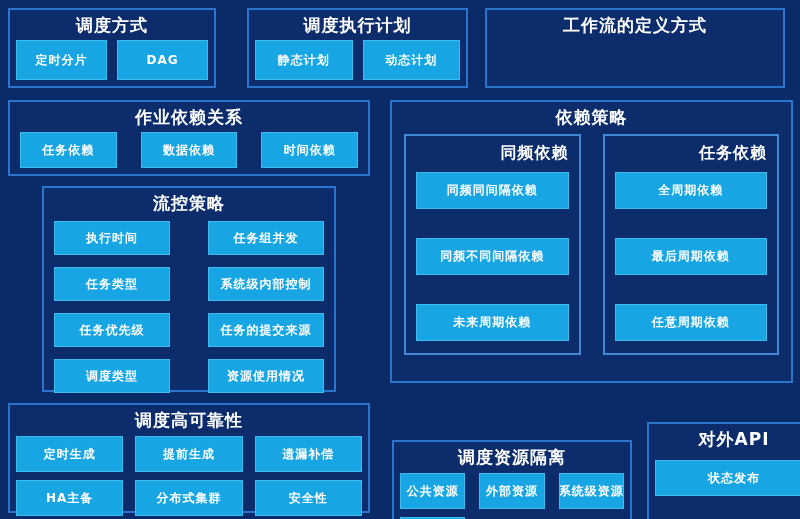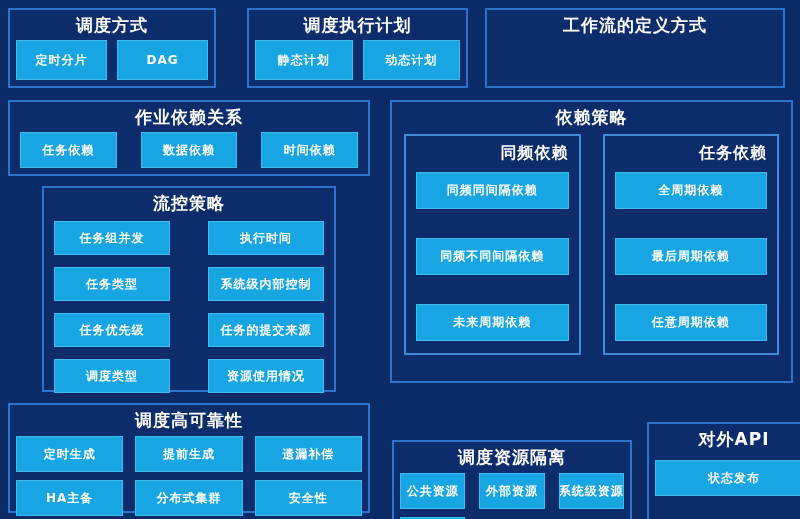--- a/index.html
+++ b/index.html
@@ -143,22 +143,22 @@
     <div class="chip-row" style="gap:24px; padding:0 4px;">
       <div class="chip">任务依赖</div>
       <div class="chip">数据依赖</div>
       <div class="chip">时间依赖</div>
     </div>
   </section>
 
   <section class="panel" style="left:8px; top:186px; width:294px; height:206px;margin-left:34px;">
     <h2 class="panel-title">流控策略</h2>
     <div class="grid-2">
+      <div class="chip">执行时间</div>
       <div class="chip">任务组并发</div>
-      <div class="chip">执行时间</div>
       <div class="chip">任务类型</div>
       <div class="chip">系统级内部控制</div>
       <div class="chip">任务优先级</div>
       <div class="chip">任务的提交来源</div>
       <div class="chip">调度类型</div>
       <div class="chip">资源使用情况</div>
     </div>
   </section>
 
   <section class="panel" style="left:390px; top:100px; width:403px; height:283px; padding:3px 12px 26px;">

